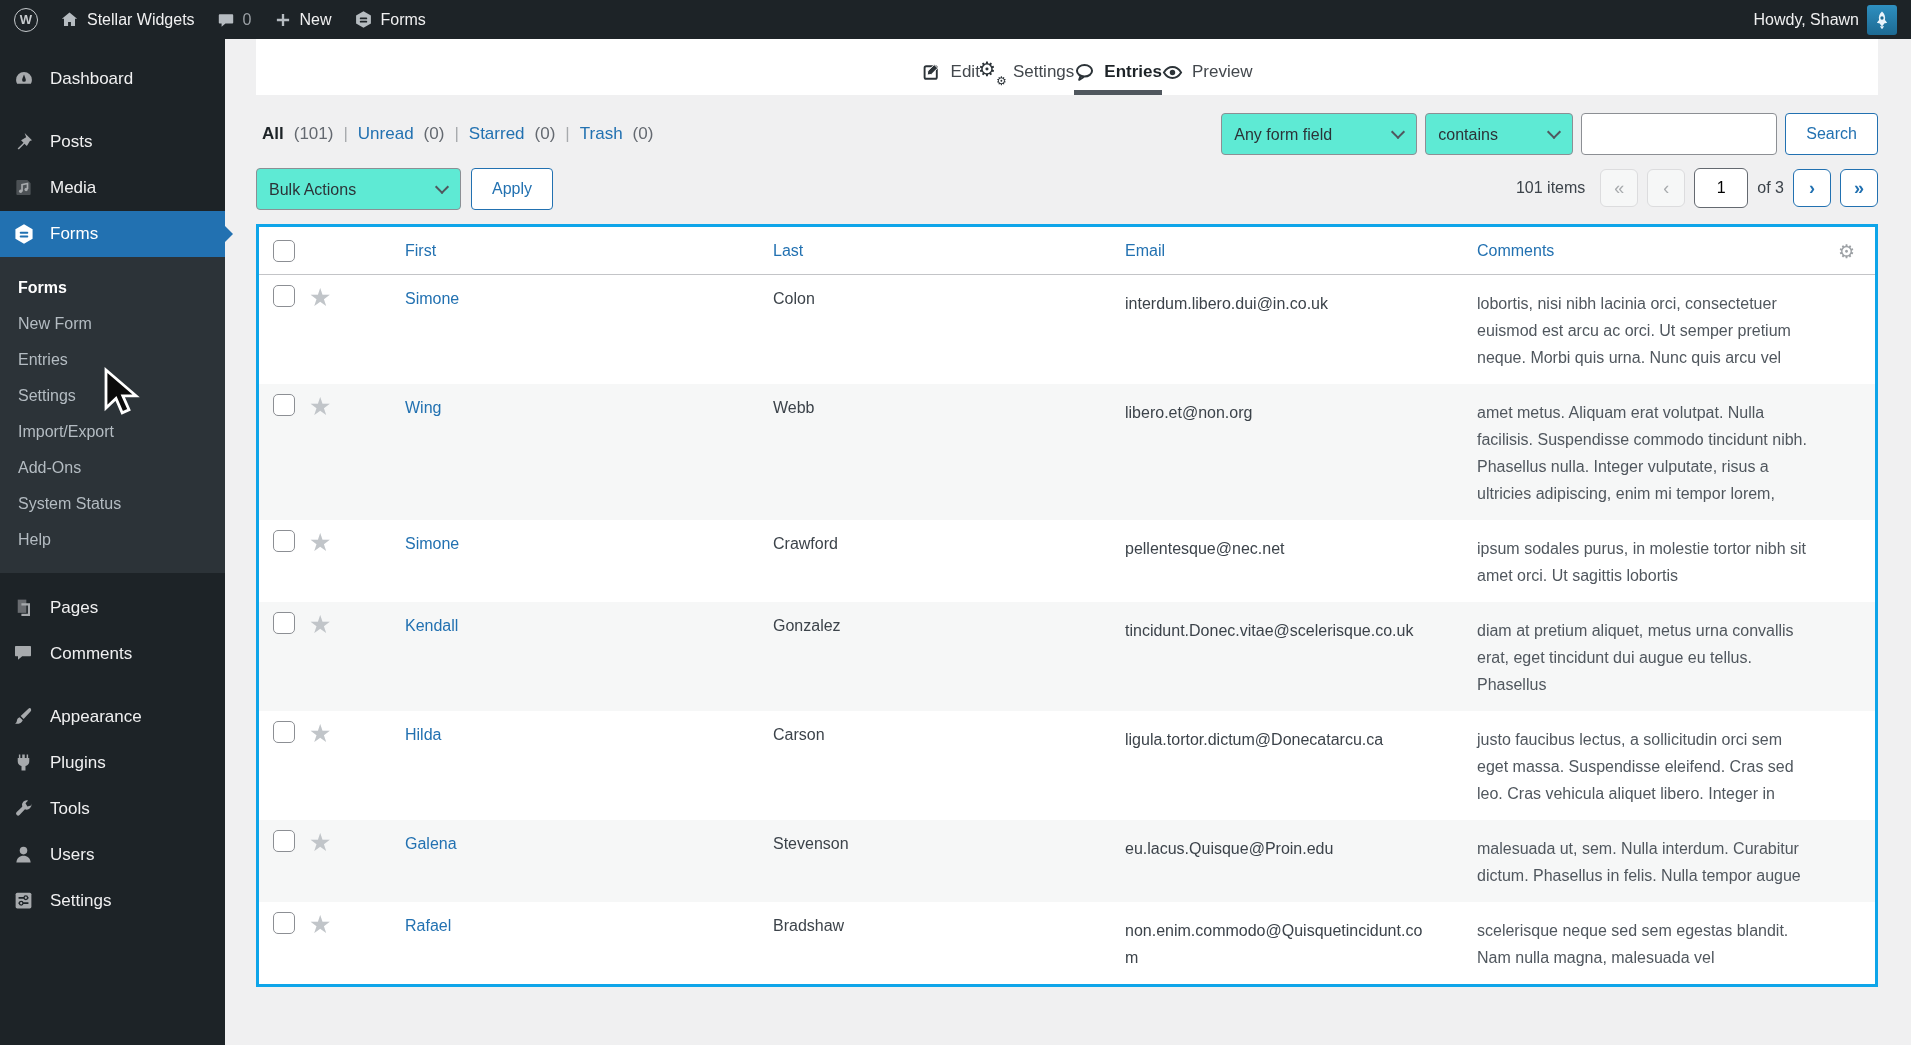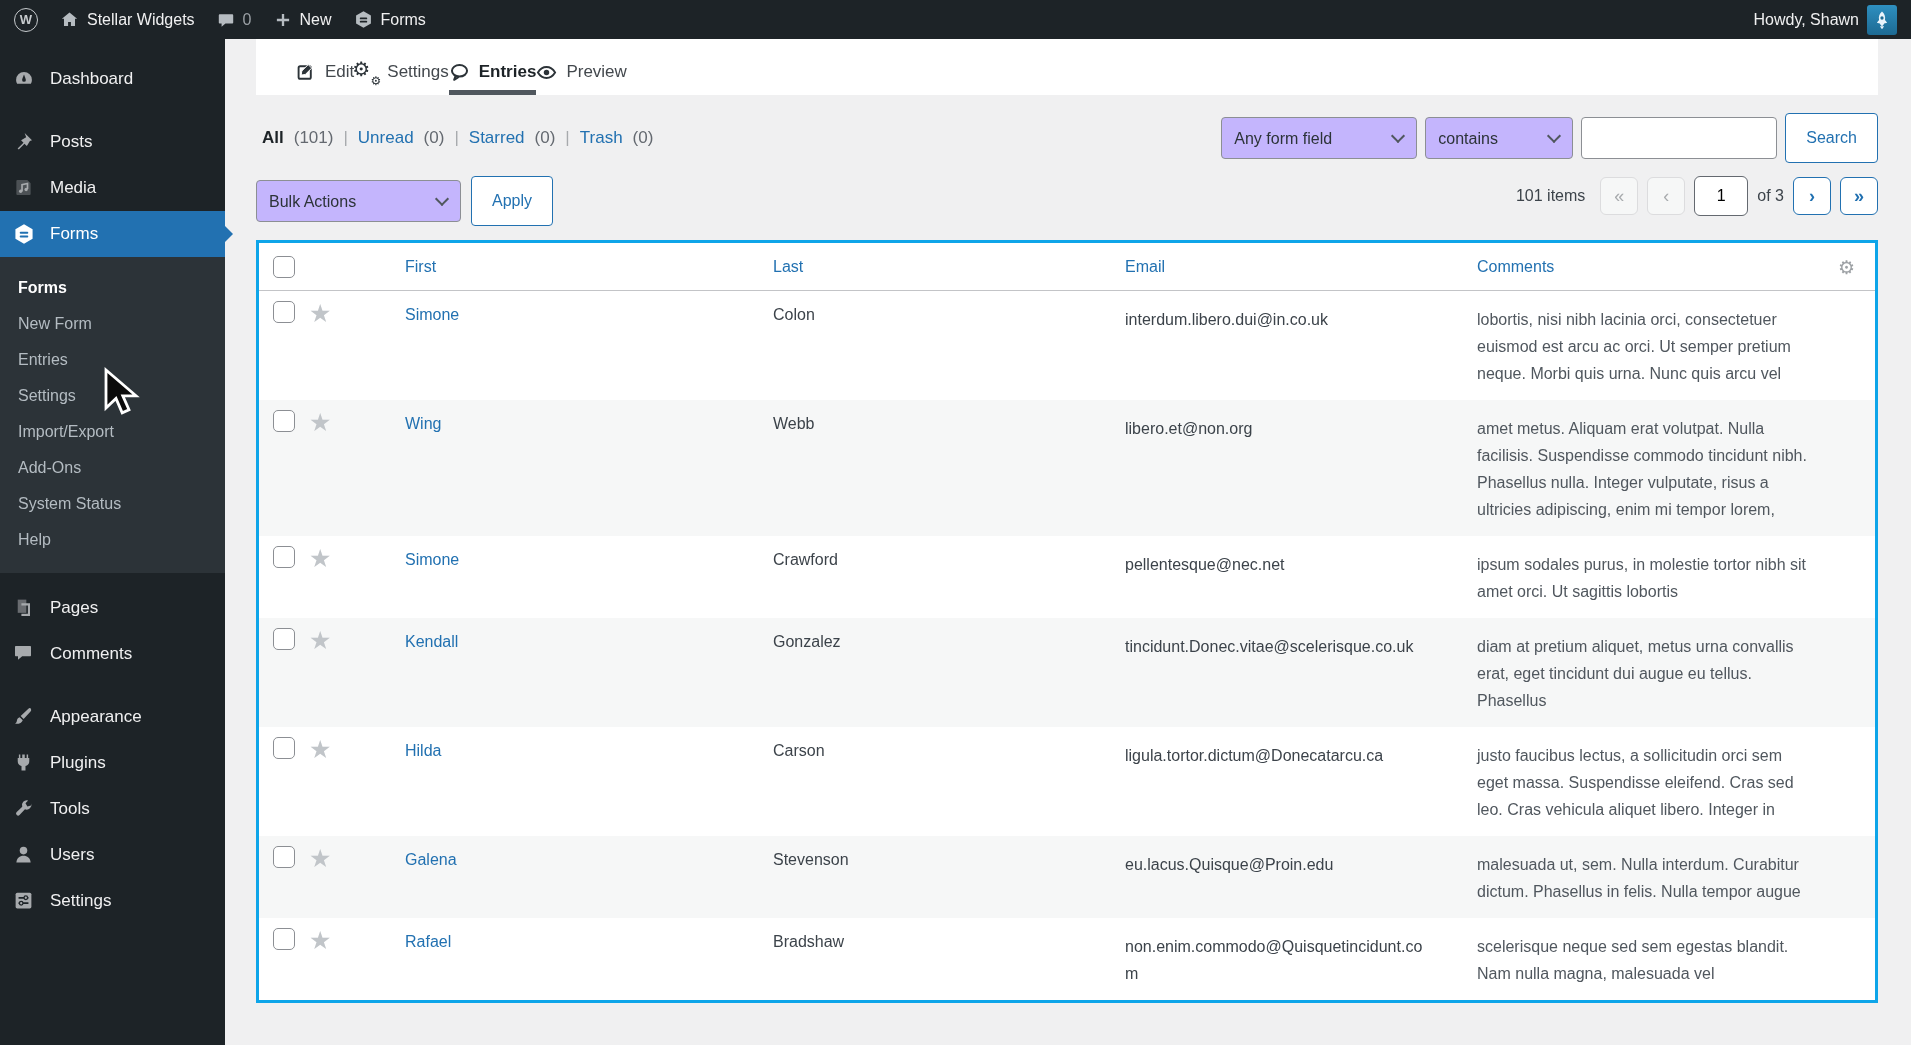--- a/index.html
+++ b/index.html
@@ -60,21 +60,21 @@
 
   
   #main {
     position:absolute; left:225px; top:39px; right:0; bottom:0;
     overflow:hidden; padding:0 33px 0 31px;
   }
 
   
   .tabsbar {
     background:#fff; height:56px; display:flex; align-items:stretch;
-    padding:10px 0 0 40px;
+    padding:10px 0 0 40px;justify-content:center;
   }
   .tab {
     display:flex; align-items:center; gap:9px; position:relative;
     font-size:17px; color:#43484d; cursor:default;
   }
   .tab .tico { color:#2c3338; }
   .tab.active { font-weight:bold; color:#1d2327; }
   .tab.active::after {
     content:""; position:absolute; left:0; right:0; bottom:0; height:5px; background:#50575e;
   }
@@ -91,34 +91,34 @@
   .fsep { color:#a7aaad; }
   .searchctl { display:flex; align-items:center; gap:8px; }
   .selwrap { position:relative; }
   .selwrap::after {
     content:""; position:absolute; right:14px; top:50%; width:8px; height:8px;
     border-right:2px solid #50575e; border-bottom:2px solid #50575e;
     transform:translateY(-70%) rotate(45deg); pointer-events:none;
   }
   select {
     -webkit-appearance:none; appearance:none;
-    height:42px; border:1px solid #8c8f94; border-radius:4px; background:#c4b5fd;
+    height:42px; border:1px solid #8c8f94; border-radius:4px; background:#5eead4;
     font-family:"Liberation Sans", sans-serif; font-size:16px; color:#2c3338;
     padding:0 34px 0 12px;
   }
   .sel-field { width:196px; }
   .sel-op { width:148px; }
   .sel-bulk { width:205px; }
   .txt-input {
     height:42px; width:196px; border:1px solid #8c8f94; border-radius:4px;
     background:#fff; font-size:16px; padding:0 10px;
     font-family:"Liberation Sans", sans-serif;
   }
   .btn {
-    height:50px; padding:0 20px; background:#fff; border:1px solid #2271b1;
+    height:42px; padding:0 20px; background:#fff; border:1px solid #2271b1;
     border-radius:4px; color:#2271b1; font-size:16px; cursor:default;
     font-family:"Liberation Sans", sans-serif;
   }
 
   
   .bulkrow { margin-top:13px; display:flex; justify-content:space-between; align-items:flex-start; }
   .bulkleft { display:flex; align-items:center; gap:10px; }
   .pager { display:flex; align-items:center; gap:9px; font-size:16px; color:#3c434a; }
   .pager .total { margin-right:6px; }
   .pbtn {

